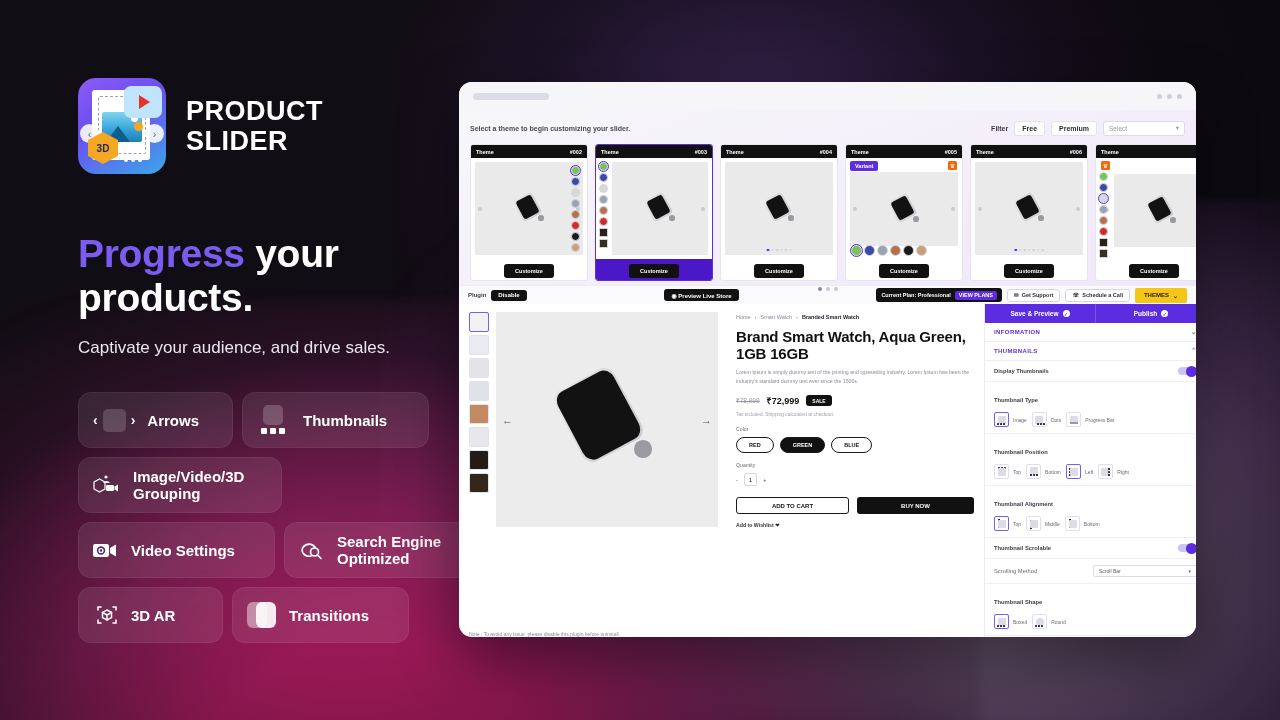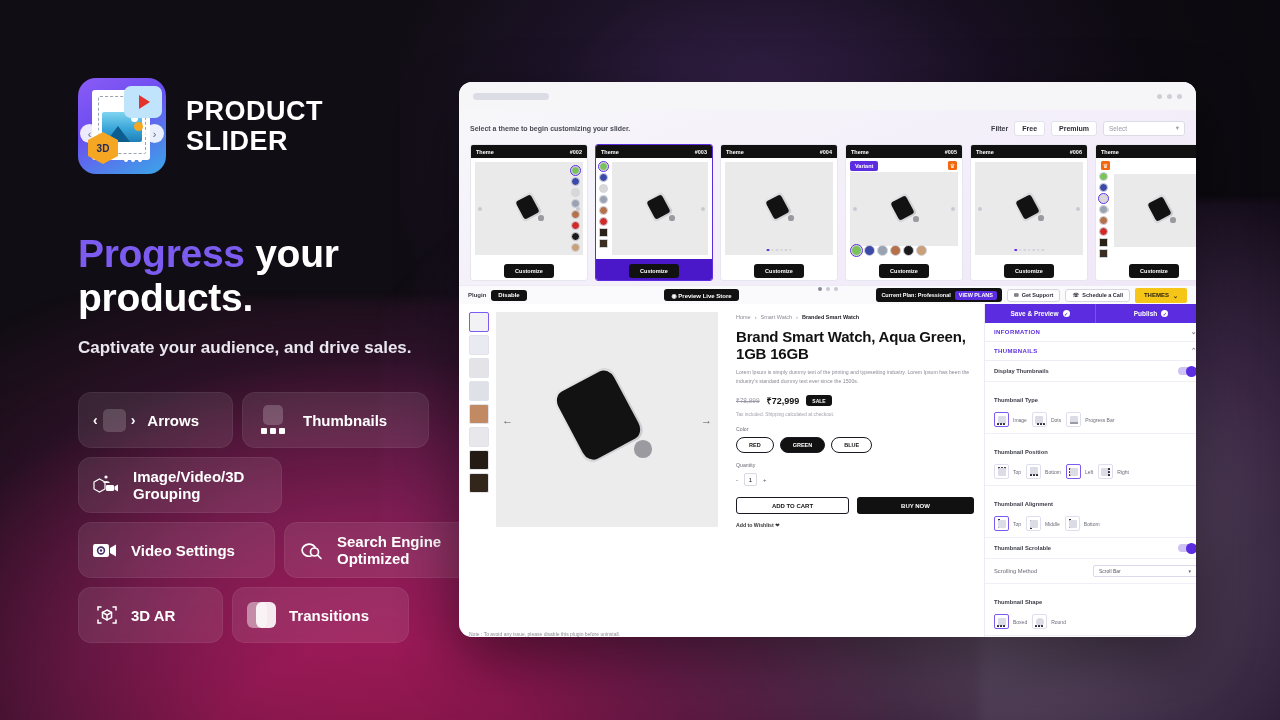--- a/index.html
+++ b/index.html
@@ -54,21 +54,21 @@
   .pro-badge{
     margin-left:12px;width:92px;height:56px;border-radius:14px;border:2px solid #7b4dd8;
     display:flex;align-items:center;justify-content:center;background:rgba(20,14,30,.6);
   }
   .pro-text{font-size:27px;font-weight:bold;letter-spacing:1px;
     background:linear-gradient(90deg,#9b6cf5 0%, #4fd3d9 100%);
     -webkit-background-clip:text;background-clip:text;color:transparent;}
 
   .headline{margin-top:58px;font-size:39px;line-height:1.13;font-weight:bold;color:#fff;letter-spacing:-.3px;}
   .headline .hl{color:#7c5cf0;}
-  .subhead{margin-top:16px;font-size:17px;line-height:1.42;color:#e9e6ef;font-weight:700;}
+  .subhead{margin-top:16px;font-size:17px;line-height:1.42;color:#e9e6ef;font-weight:400;}
 
   
   .pills{margin-top:32px;display:flex;flex-wrap:wrap;gap:9px;width:400px;}
   .pill{
     height:56px;border-radius:13px;display:flex;align-items:center;gap:12px;
     padding:0 18px;background:rgba(255,255,255,.09);
     border:1px solid rgba(255,255,255,.06);
     color:#fff;font-size:15px;font-weight:bold;line-height:1.16;
     backdrop-filter:blur(4px);
   }

